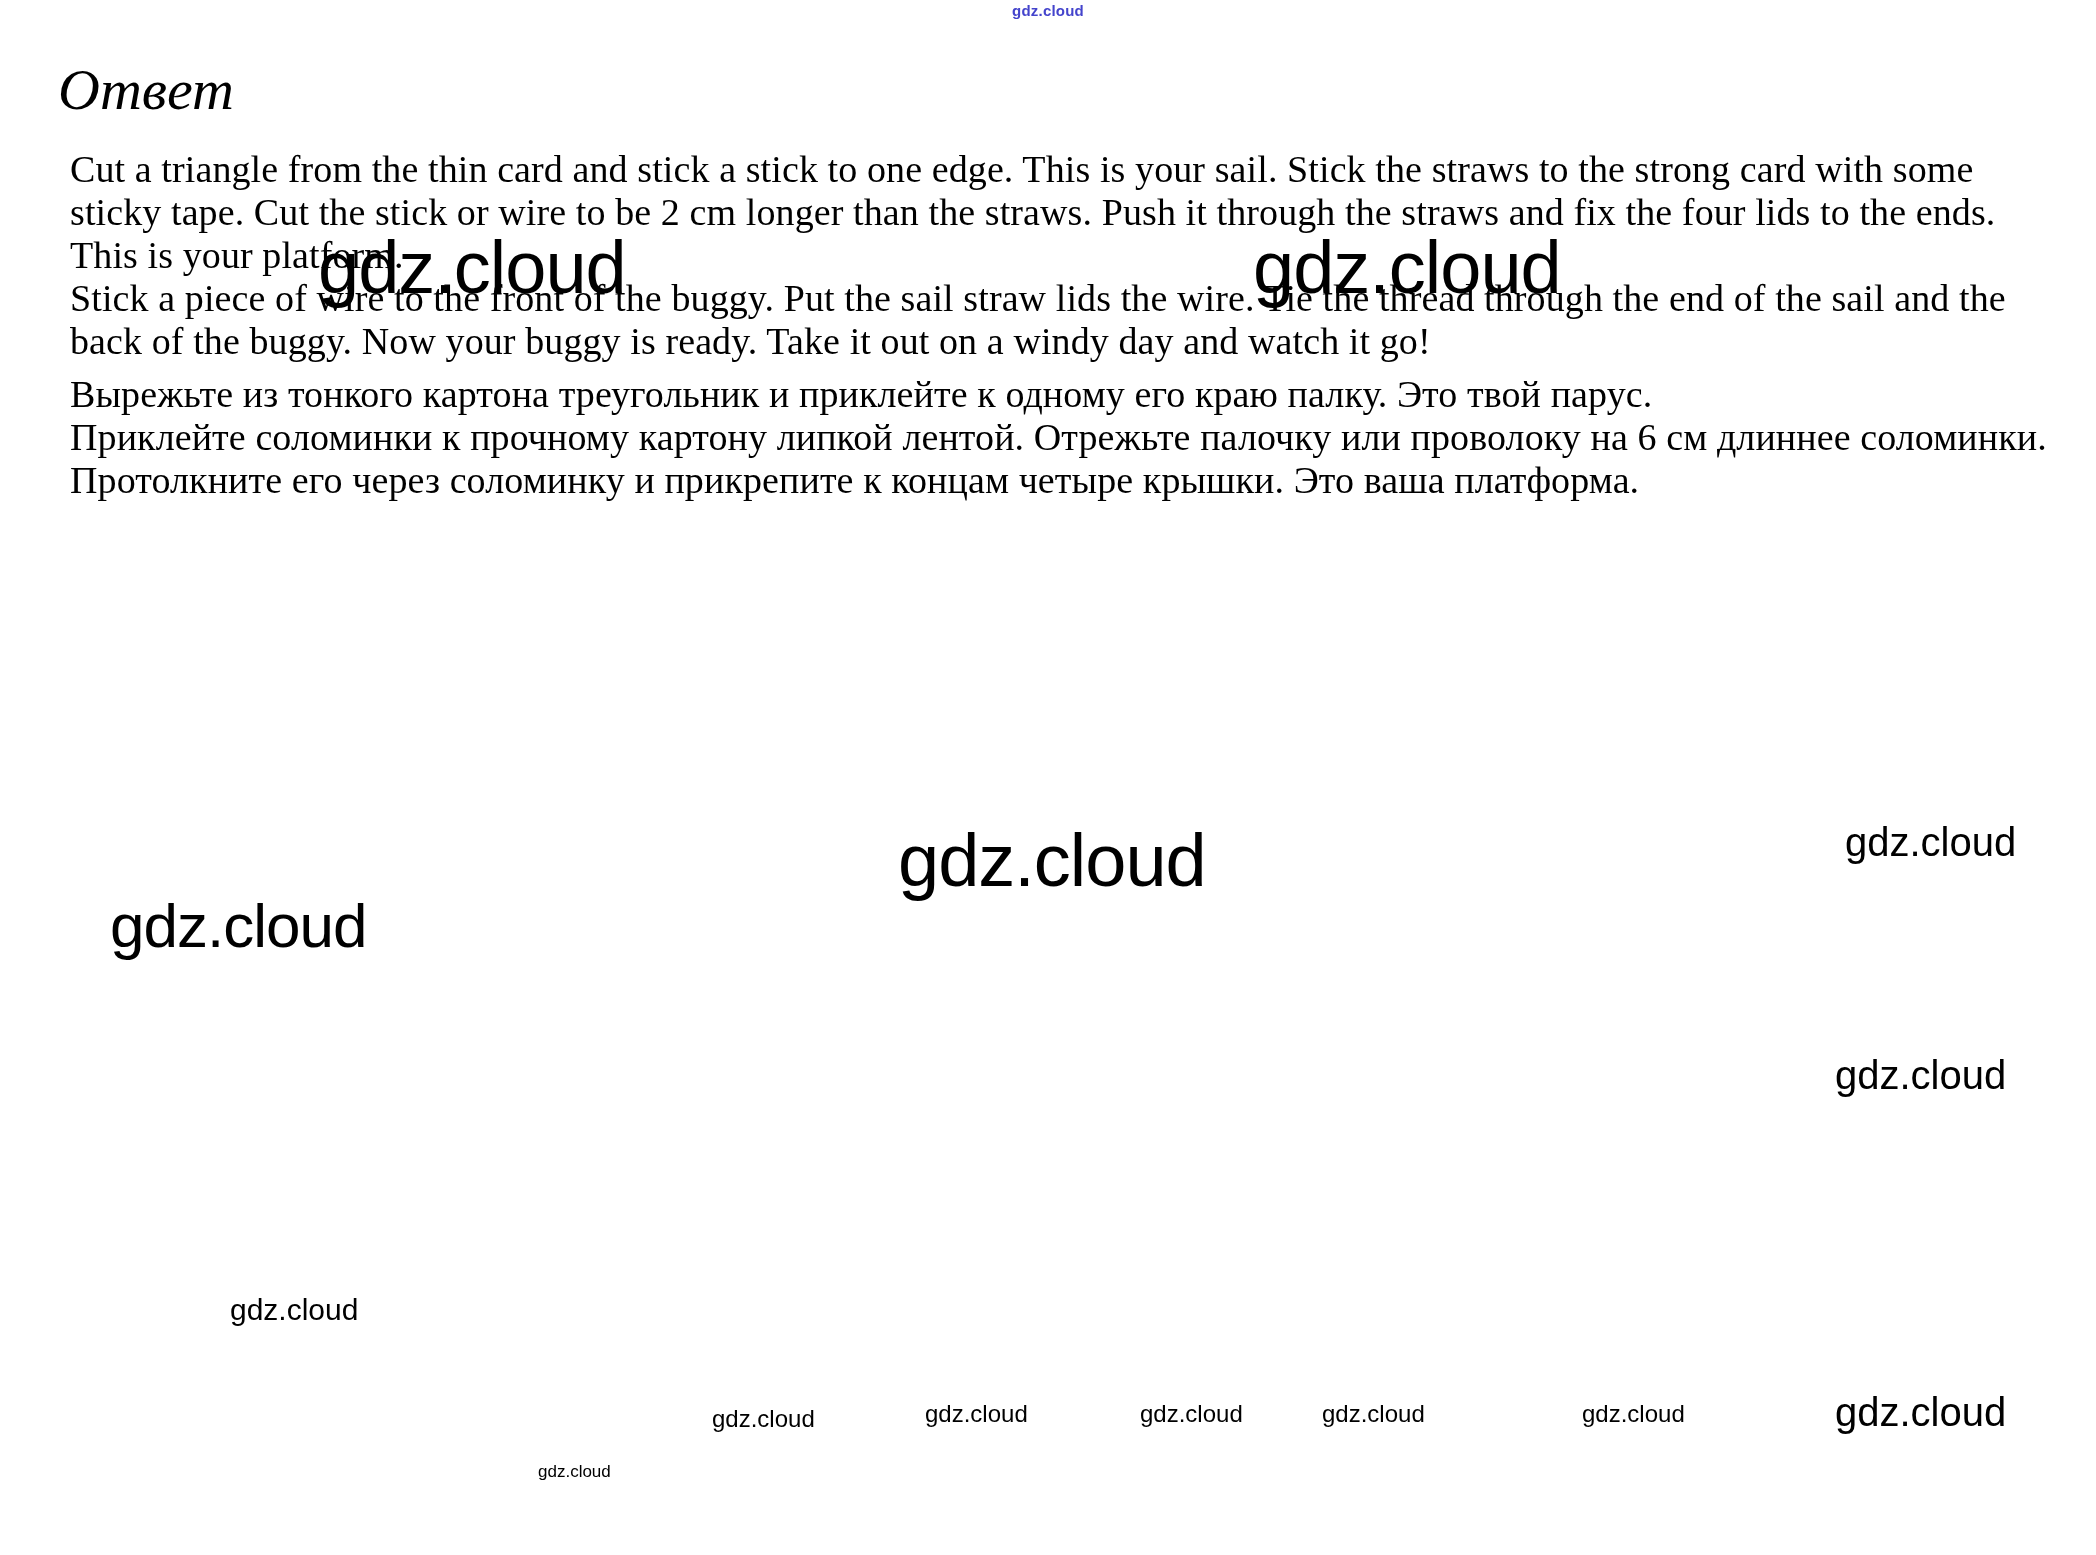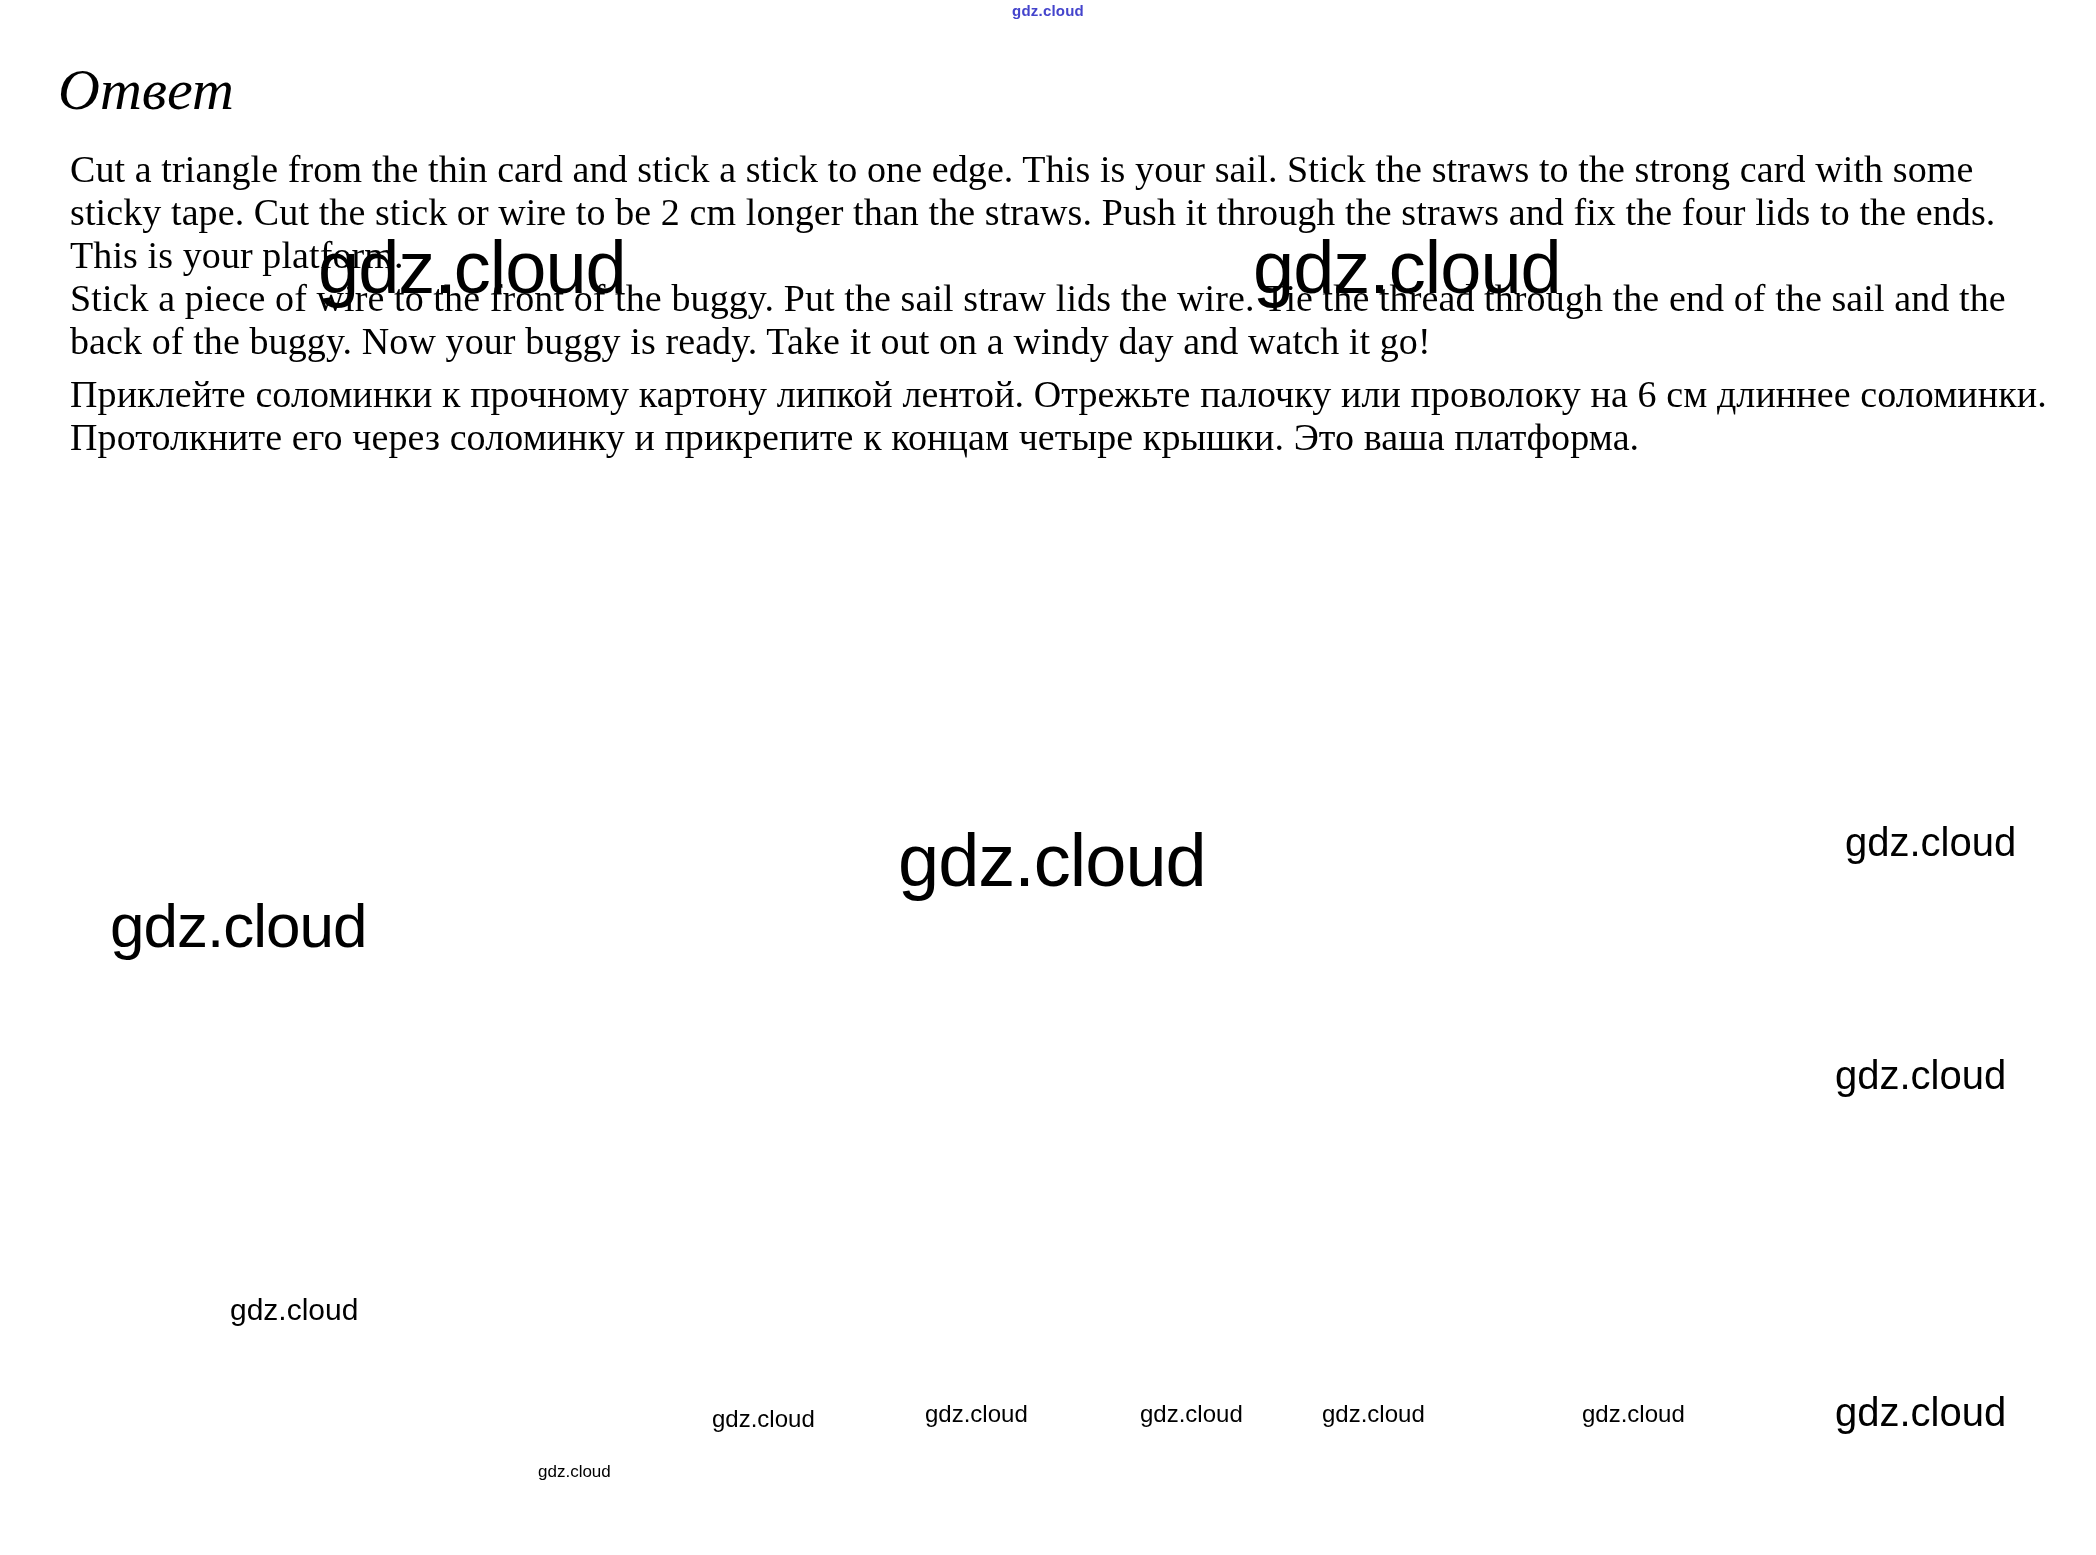--- a/index.html
+++ b/index.html
@@ -104,20 +104,21 @@
 
     <div class="en-block">
       <p>Cut a triangle from the thin card and stick a stick to one edge. This is your sail. Stick the straws to the strong card with some sticky tape. Cut the stick or wire to be 2 cm longer than the straws. Push it through the straws and fix the four lids to the ends. This is your platform.</p>
       <p>Stick a piece of wire to the front of the buggy. Put the sail straw lids the wire. Tie the thread through the end of the sail and the back of the buggy. Now your buggy is ready. Take it out on a windy day and watch it go!</p>
     </div>
 
 
     <div class="spacer-xs"></div>
 
     <div class="ru-block">
+      <p>Вырежьте из тонкого картона треугольник и приклейте к одному его краю палку. Это твой парус.</p>
       <p>Приклейте соломинки к прочному картону липкой лентой. Отрежьте палочку или проволоку на 6 см длиннее соломинки. Протолкните его через соломинку и прикрепите к концам четыре крышки. Это ваша платформа.</p>
     </div>
 
   </div>
 
   <span class="wm wm-xl" style="left:318px; top:225px;">gdz.cloud</span>
   <span class="wm wm-xl" style="left:1253px; top:225px;">gdz.cloud</span>
   <span class="wm wm-xl" style="left:898px; top:818px;">gdz.cloud</span>
   <span class="wm wm-lg" style="left:110px; top:890px;">gdz.cloud</span>
   <span class="wm wm-md" style="left:1845px; top:820px;">gdz.cloud</span>

